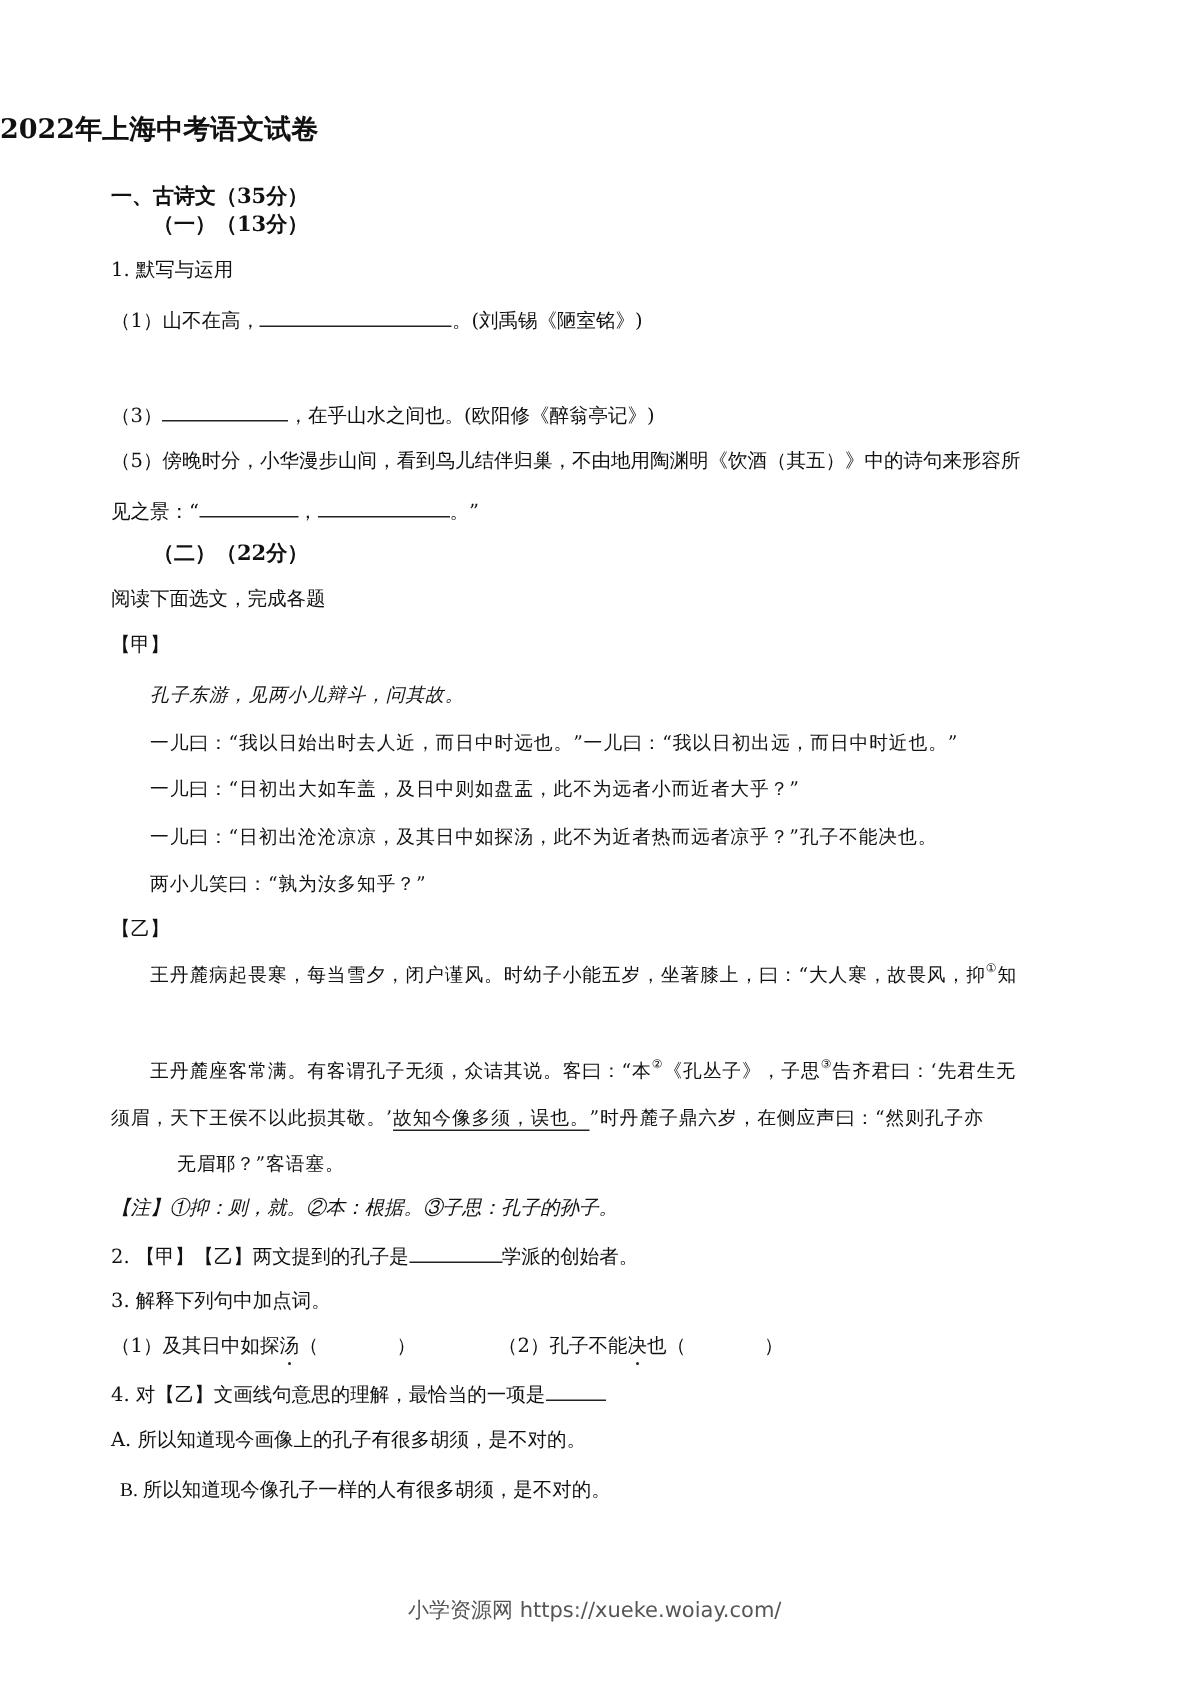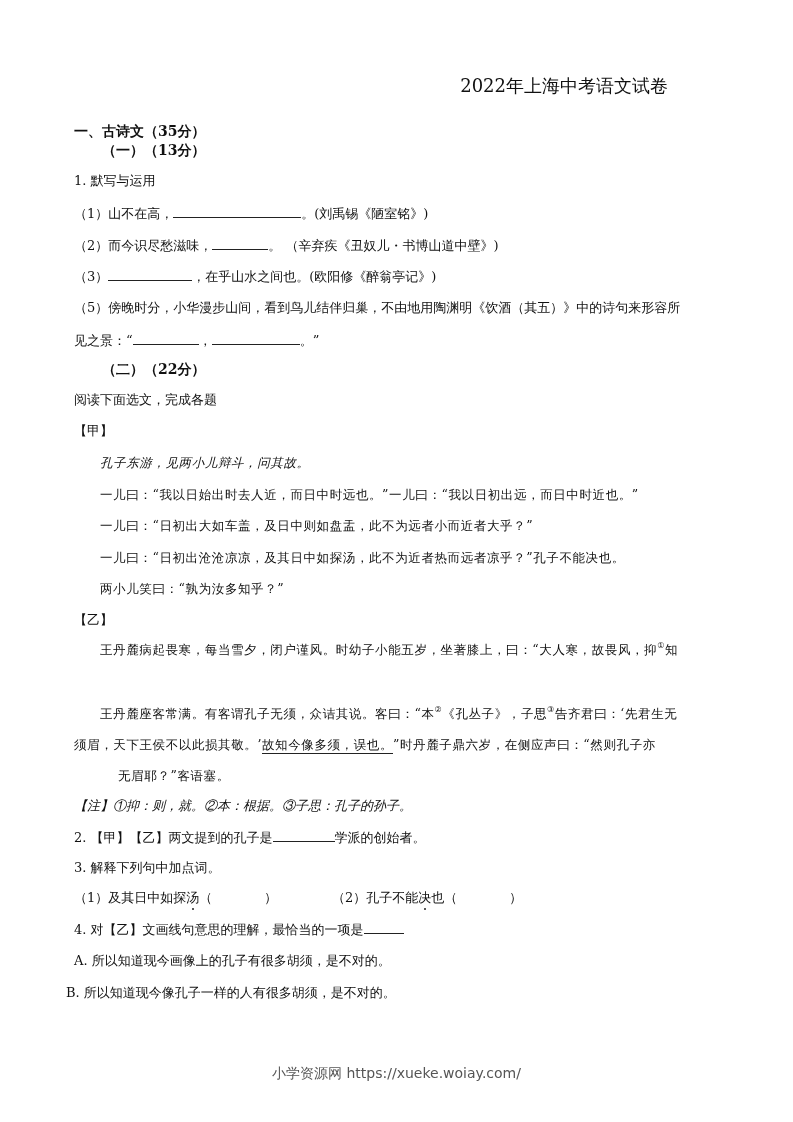--- a/index.html
+++ b/index.html
@@ -1,21 +1,21 @@
 <!DOCTYPE html>
 <html><head>
 <meta charset="utf-8">
 <style>
   html, body { margin: 0; padding: 0; background: #ffffff; }
   body { width: 793px; height: 1122px; position: relative; overflow: hidden;
          font-family: "DejaVu Serif", "Liberation Serif", serif; color: #111; }
   .page { position: absolute; left: 0; top: 0; width: 793px; height: 1122px; }
   .line { position: absolute; white-space: nowrap; font-size: 13px; line-height: 16px; }
-  .title { position: absolute; top: 74px; left: 0; width: 668px; text-align: right;
-           font-size: 18px; font-weight: normal; font-family: "DejaVu Serif", serif; }
+  .title { position: absolute; top: 74px; left: 0; width: 668px; text-align: left;
+           font-size: 18px; font-weight: bold; font-family: "DejaVu Serif", serif; }
   .h1 { font-size: 14px; font-weight: bold; margin-top: 12px; }
   .h2 { font-size: 14px; font-weight: bold; margin-left: 30px; }
   .blank { display: inline-block; border-bottom: 1px solid #222; height: 12px; vertical-align: baseline; }
   .ancient { font-family: "DejaVu Serif", serif; font-size: 12.5px; letter-spacing: 0.6px; }
   .underline { border-bottom: 1px solid #222; padding-bottom: 1px; }
   .dot { position: relative; display: inline-block; }
   .dot::after { content: ""; position: absolute; left: 50%; bottom: -4px; width: 2px; height: 2px;
                 margin-left: -1px; background: #222; border-radius: 50%; }
   sup { font-size: 8px; vertical-align: 6px; line-height: 0; }
   .paren-gap { display: inline-block; width: 52px; }
@@ -31,23 +31,20 @@
 
   <div class="line h1" style="left:74px; top:111px;">一、古诗文（35分）</div>
   <div class="line h2" style="left:72px; top:142px;">（一）（13分）</div>
 
   <div class="line" style="left:74px; top:173px;">1. 默写与运用</div>
 
   <div class="line" style="left:74px; top:205px;">
     <span>（1）山不在高，</span><span class="blank" style="width:128px;"></span><span>。(刘禹锡《陋室铭》)</span>
   </div>
 
-  <div class="line" style="left:74px; top:237px;">
-    <span>（2）而今识尽愁滋味，</span><span class="blank" style="width:56px;"></span><span>。  （辛弃疾《丑奴儿・书博山道中壁》)</span>
-  </div>
 
   <div class="line" style="left:74px; top:268px;">
     <span>（3）</span><span class="blank" style="width:84px;"></span><span>，在乎山水之间也。(欧阳修《醉翁亭记》)</span>
   </div>
 
   <div class="line" style="left:74px; top:300px;">（5）傍晚时分，小华漫步山间，看到鸟儿结伴归巢，不由地用陶渊明《饮酒（其五）》中的诗句来形容所</div>
   <div class="line" style="left:74px; top:332px;">
     <span>见之景：“</span><span class="blank" style="width:66px;"></span><span>，</span><span class="blank" style="width:88px;"></span><span>。”</span>
   </div>
 
@@ -88,16 +85,16 @@
   </div>
   <div class="line" style="left:332px; top:890px;">
     <span>（2）孔子不能</span><span class="dot">决</span><span>也（</span><span class="paren-gap"></span><span>）</span>
   </div>
 
   <div class="line" style="left:74px; top:921px;">
     <span>4. 对【乙】文画线句意思的理解，最恰当的一项是</span><span class="blank" style="width:40px;"></span>
   </div>
 
   <div class="line" style="left:74px; top:953px;">A. 所以知道现今画像上的孔子有很多胡须，是不对的。</div>
-  <div class="line" style="left:66px; top:985px;">B. 所以知道现今像孔子一样的人有很多胡须，是不对的。</div>
+  <div class="line" style="left:80px; top:985px;font-family:Liberation Serif, serif;">B. 所以知道现今像孔子一样的人有很多胡须，是不对的。</div>
 
   <div class="footer">小学资源网 https://xueke.woiay.com/</div>
 </div>
 
 </body></html>

